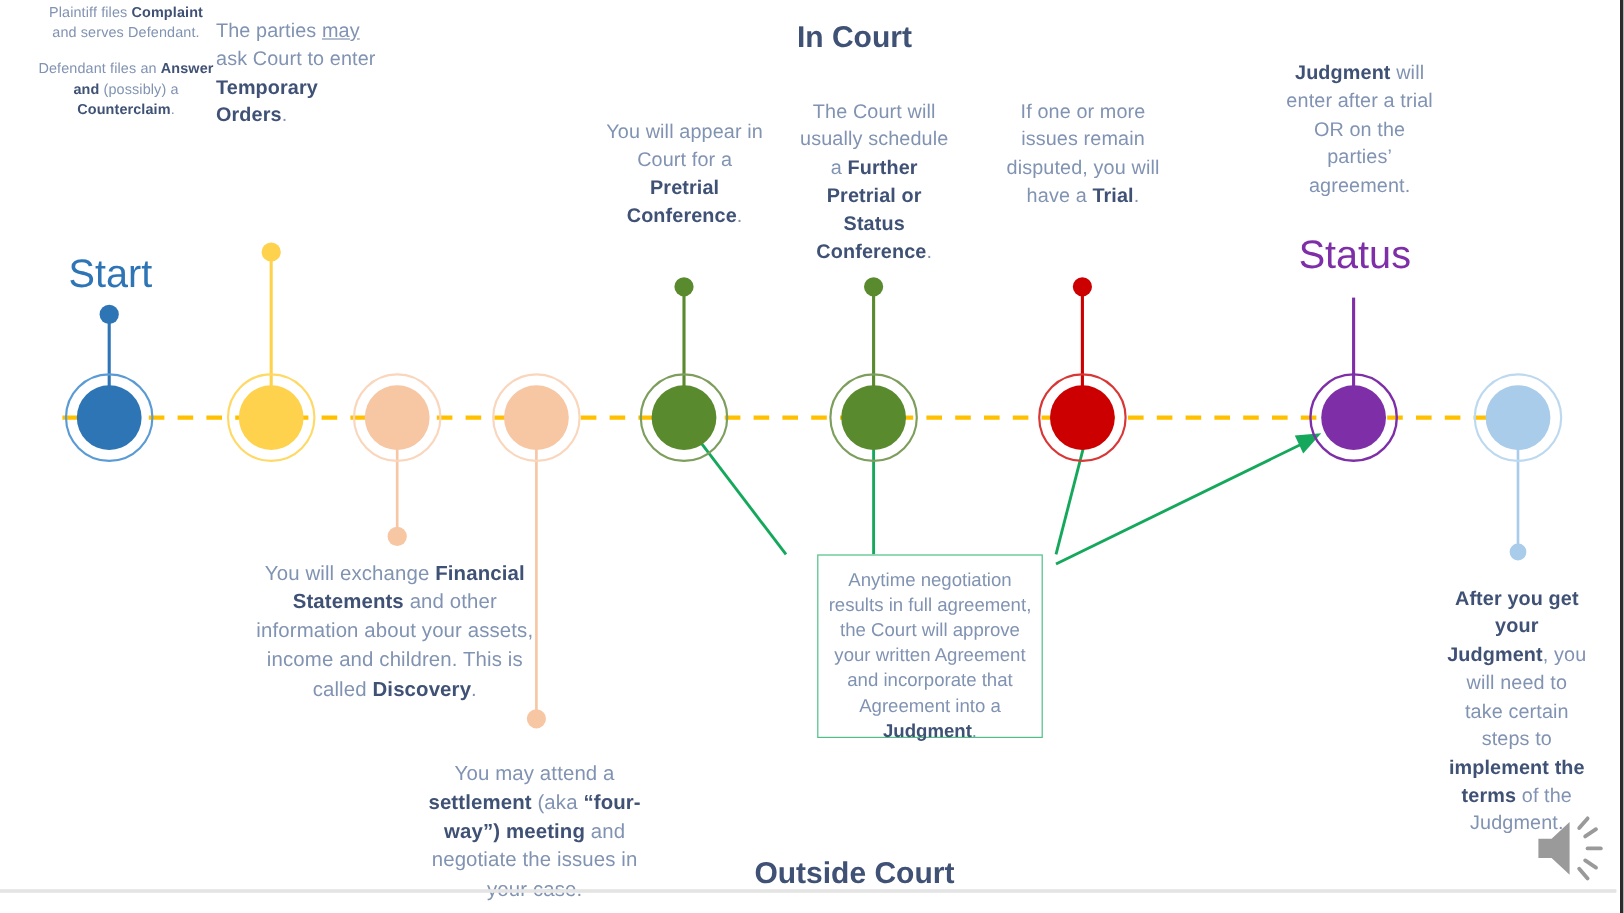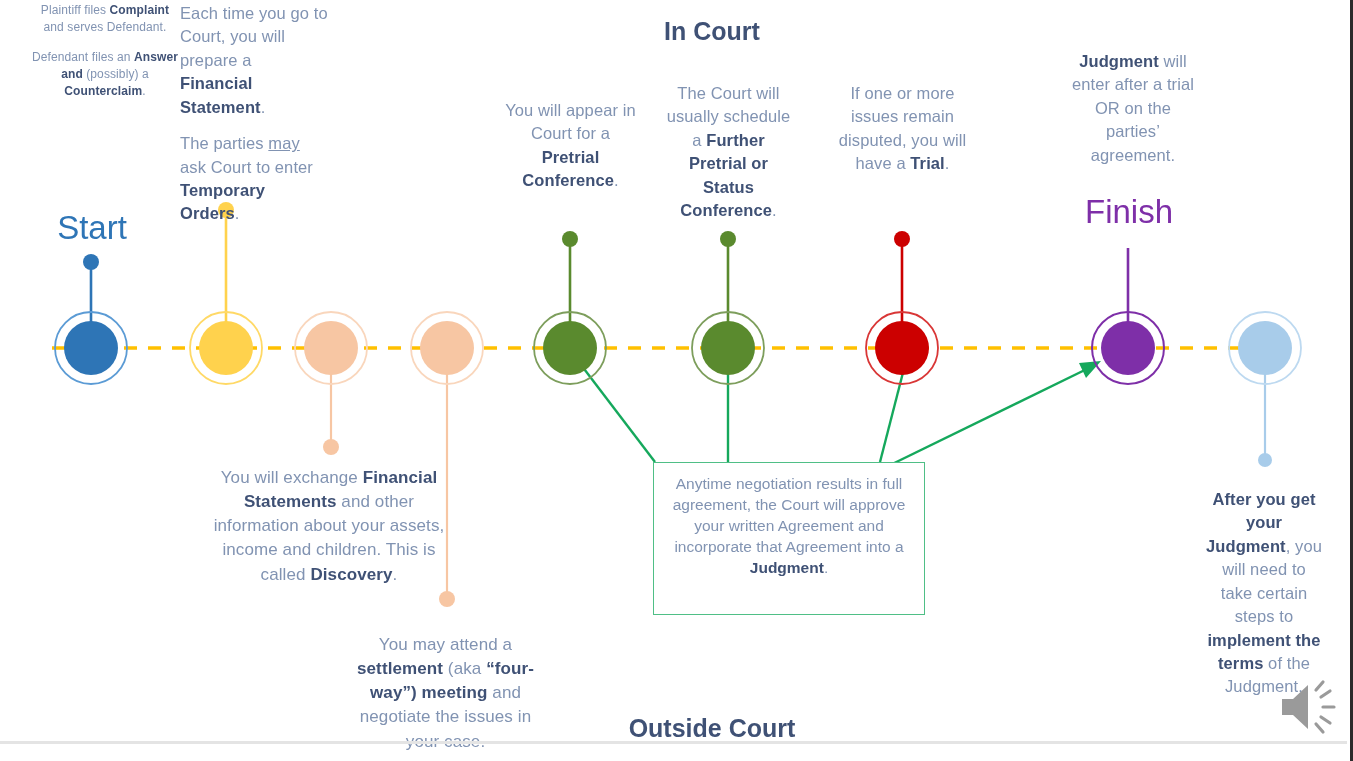--- a/index.html
+++ b/index.html
@@ -41,22 +41,22 @@
     font-weight: bold;
     text-align: center;
   }
   .endcap {
     position: absolute;
     text-align: center;
     font-weight: normal;
   }
   .boxtext {
     position: absolute;
-    left: 653px; top: 462px;
-    width: 272px; height: 153px;
+    left: 681px; top: 462px;
+    width: 188px; height: 153px;
     border: 1.6px solid #4fbf86;
     background: #ffffff;
     color: #8193b2;
     font-size: 15.5px;
     line-height: 1.36;
     text-align: center;
     padding: 10px 8px 6px 8px;
   }
   .boxtext b { color: #3f5175; font-weight: bold; }
   #speaker {
@@ -145,36 +145,33 @@
       <circle cx="1265" cy="348" r="27" fill="#A8CCEA"></circle>
     </g>
   </svg>
 
   <div class="sec-head" style="left:612px; top:17px; width:200px; font-size:25px;">In Court</div>
 
   <div class="sec-head" style="left:612px; top:714px; width:200px; font-size:25px;">Outside Court</div>
 
   <div class="endcap" style="left:36px; top:209px; width:112px; font-size:33px; color:#2E75B6;">Start</div>
 
-  <div class="endcap" style="left:1072px; top:193px; width:114px; font-size:33px; color:#7E2FA8;">Finish</div>
+  <div class="endcap" style="left:1072px; top:193px; width:114px; font-size:33px; color:#7E2FA8;">Status</div>
 
   <div class="txt" style="left:30px; top:2px; width:150px; font-size:12px;">
     <div>
       <span>Plaintiff files </span><b>Complaint</b><span> and serves Defendant.</span>
     </div>
     <div style="height:13px;"></div>
     <div>
       <span>Defendant files an </span><b>Answer and</b><span> (possibly) a </span><b>Counterclaim</b><span>.</span>
     </div>
   </div>
 
   <div class="txt" style="left:180px; top:2px; width:148px; font-size:16.5px; text-align:left;">
-    <div>
-      <span>Each time you go to Court, you will prepare a </span><b>Financial Statement</b><span>.</span>
-    </div>
     <div style="height:13px;"></div>
     <div>
       <span>The parties </span><u>may</u><span> ask Court to enter </span><b>Temporary Orders</b><span>.</span>
     </div>
   </div>
 
   <div class="txt" style="left:505px; top:99px; width:131px; font-size:16.5px;">
     <span>You will appear in Court for a </span><b>Pretrial Conference</b><span>.</span>
   </div>
 

